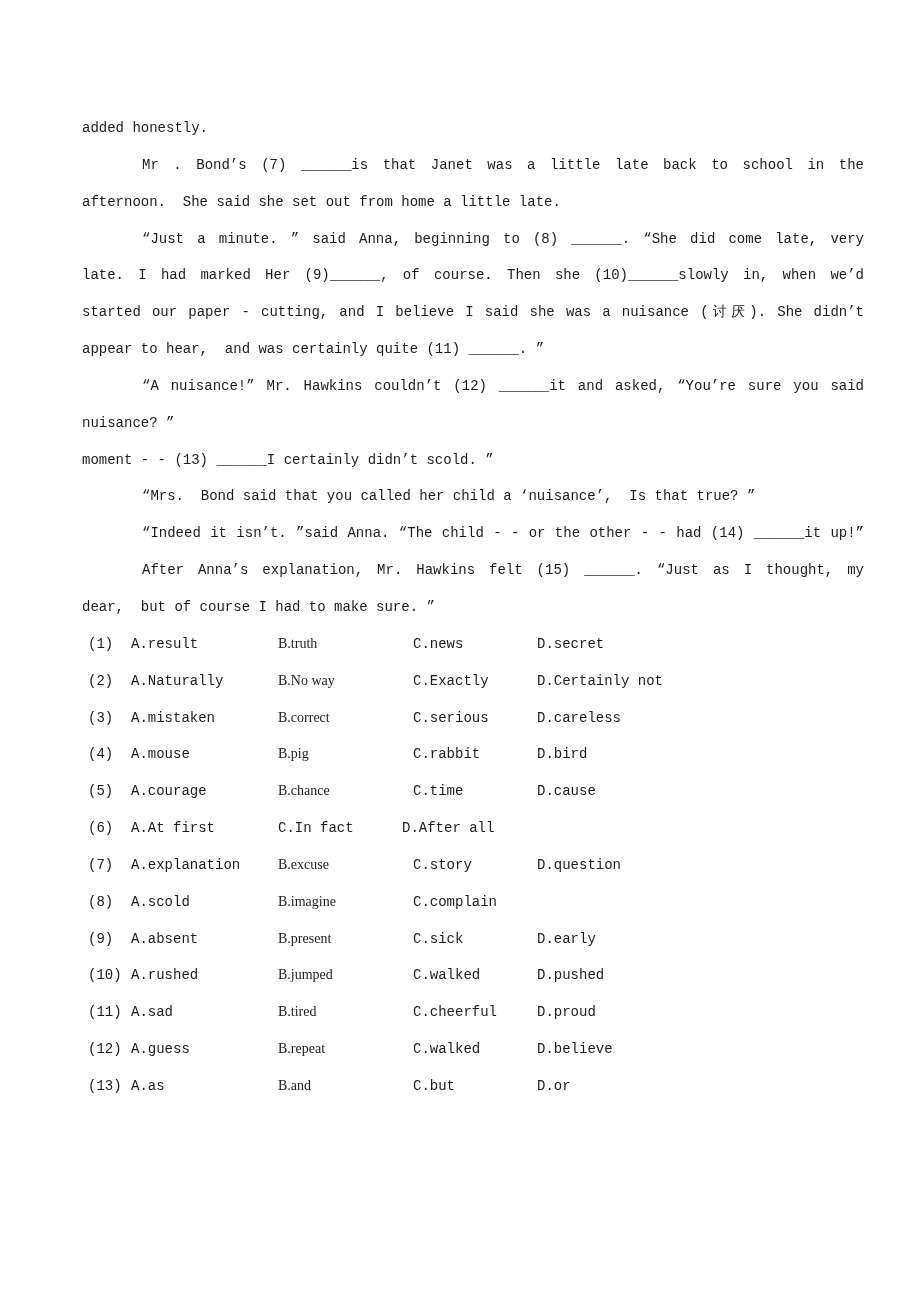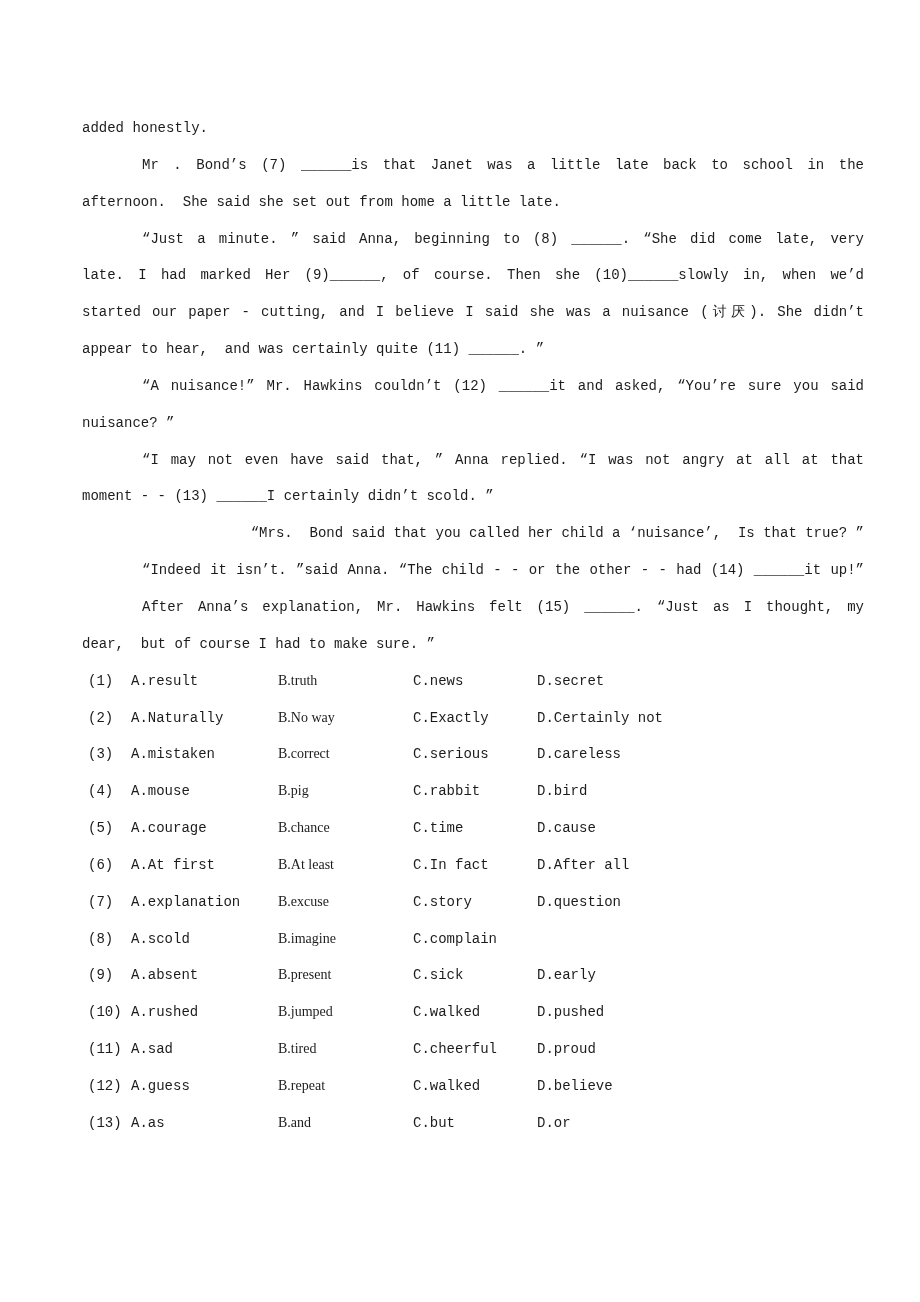--- a/index.html
+++ b/index.html
@@ -20,21 +20,20 @@
     overflow: hidden;
   }
   .line {
     height: 36.85px;
     line-height: 36.85px;
     white-space: pre-wrap;
     text-align: left;
   }
   .line.indent {
     padding-left: 60px;
-    text-align: right;
   }
   .line.justify {
     white-space: normal;
     text-align: justify;
     text-align-last: justify;
     word-spacing: -1.5px;
   }
   .qrow {
     display: flex;
     height: 36.85px;
@@ -55,21 +54,20 @@
 
   <div class="line">added honestly.</div>
   <div class="line indent justify">Mr .  Bond’s (7) ______is that Janet was a little late back to school in the</div>
   <div class="line">afternoon.  She said she set out from home a little late.</div>
   <div class="line indent justify">“Just a minute. ” said Anna,  beginning to (8) ______. “She did come late,  very</div>
   <div class="line justify">late. I had marked Her (9)______,  of course. Then she (10)______slowly in,  when we’d</div>
   <div class="line justify">started our paper - cutting,  and I believe I said she was a nuisance (讨厌). She didn’t</div>
   <div class="line">appear to hear,  and was certainly quite (11) ______. ”</div>
   <div class="line indent justify">“A nuisance!” Mr.  Hawkins couldn’t (12) ______it and asked,  “You’re sure you said</div>
   <div class="line">nuisance? ”</div>
-  <div class="line indent justify">“I  may not even have said that, ” Anna replied. “I was not angry at all at that</div>
   <div class="line">moment - - (13) ______I certainly didn’t scold. ”</div>
   <div class="line indent">“Mrs.  Bond said that you called her child a ‘nuisance’,  Is that true? ”</div>
   <div class="line indent justify">“Indeed it isn’t. ”said Anna. “The child - - or the other - - had (14) ______it up!”</div>
   <div class="line indent justify">After Anna’s explanation,  Mr.  Hawkins felt (15) ______. “Just as I thought,  my</div>
   <div class="line">dear,  but of course I had to make sure. ”</div>
 
   <div class="qrow">
     <span class="qnum">(1)</span>
     <span class="qa">A.result</span>
     <span class="qb">B.truth</span>
@@ -100,21 +98,20 @@
   <div class="qrow">
     <span class="qnum">(5)</span>
     <span class="qa">A.courage</span>
     <span class="qb">B.chance</span>
     <span class="qc">C.time</span>
     <span class="qd">D.cause</span>
   </div>
   <div class="qrow">
     <span class="qnum">(6)</span>
     <span class="qa">A.At first</span>
-    <span class="qb">B.At least</span>
     <span class="qc">C.In fact</span>
     <span class="qd">D.After all</span>
   </div>
   <div class="qrow">
     <span class="qnum">(7)</span>
     <span class="qa">A.explanation</span>
     <span class="qb">B.excuse</span>
     <span class="qc">C.story</span>
     <span class="qd">D.question</span>
   </div>

